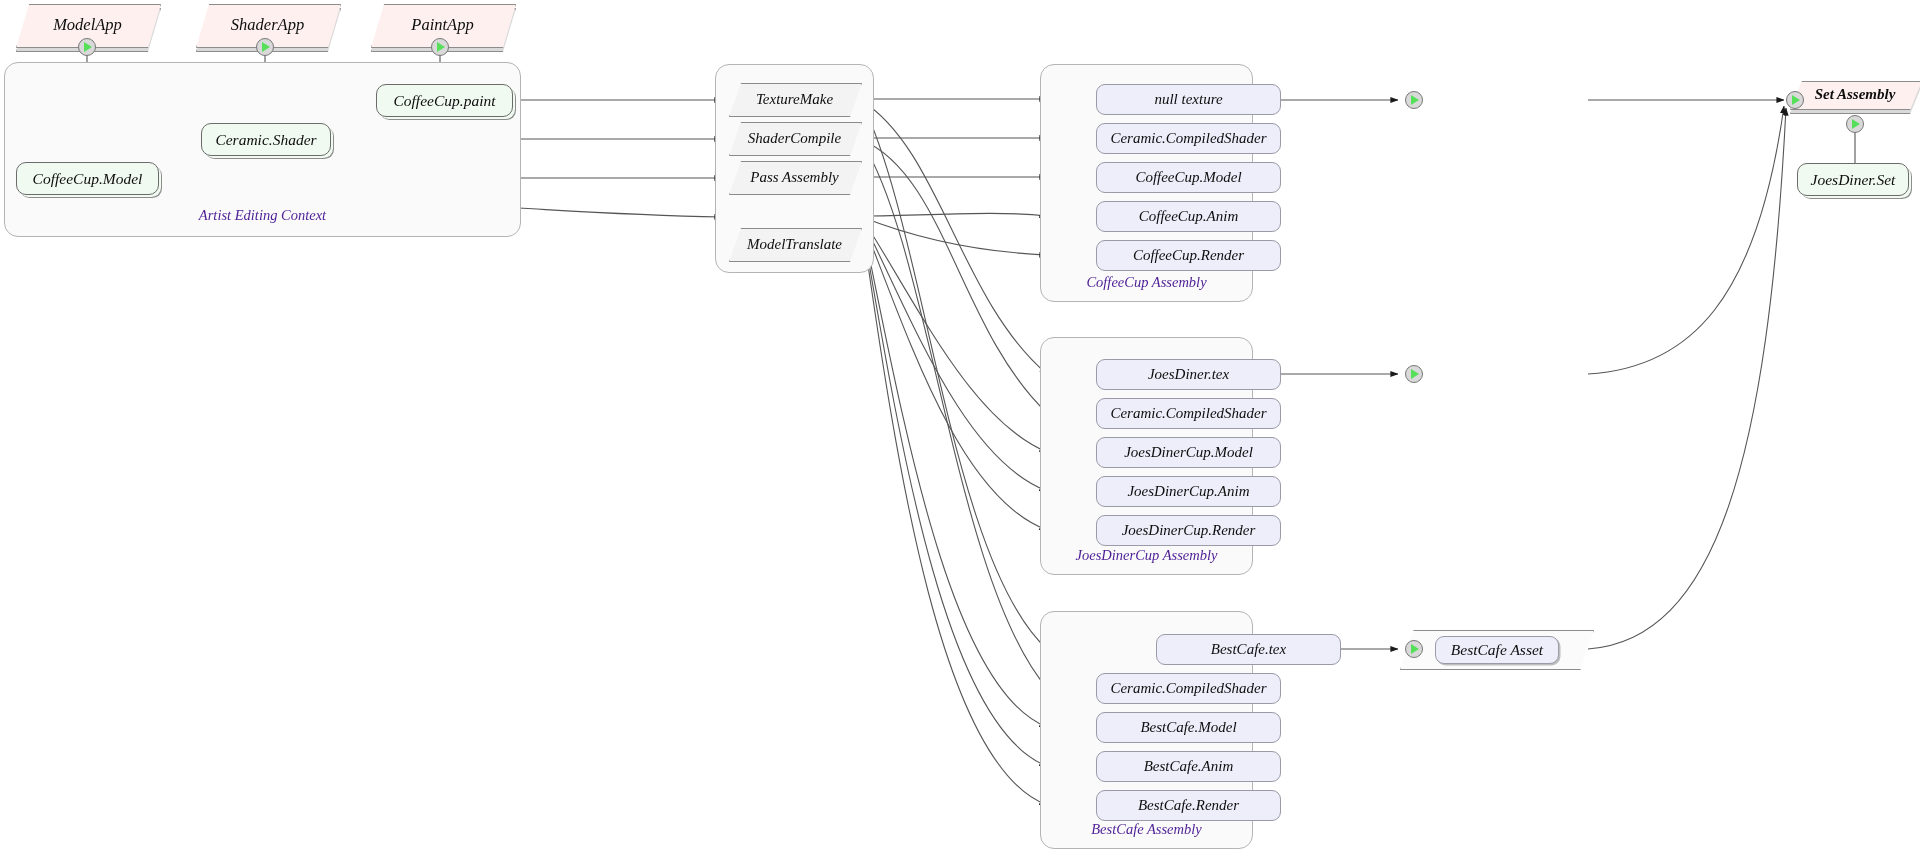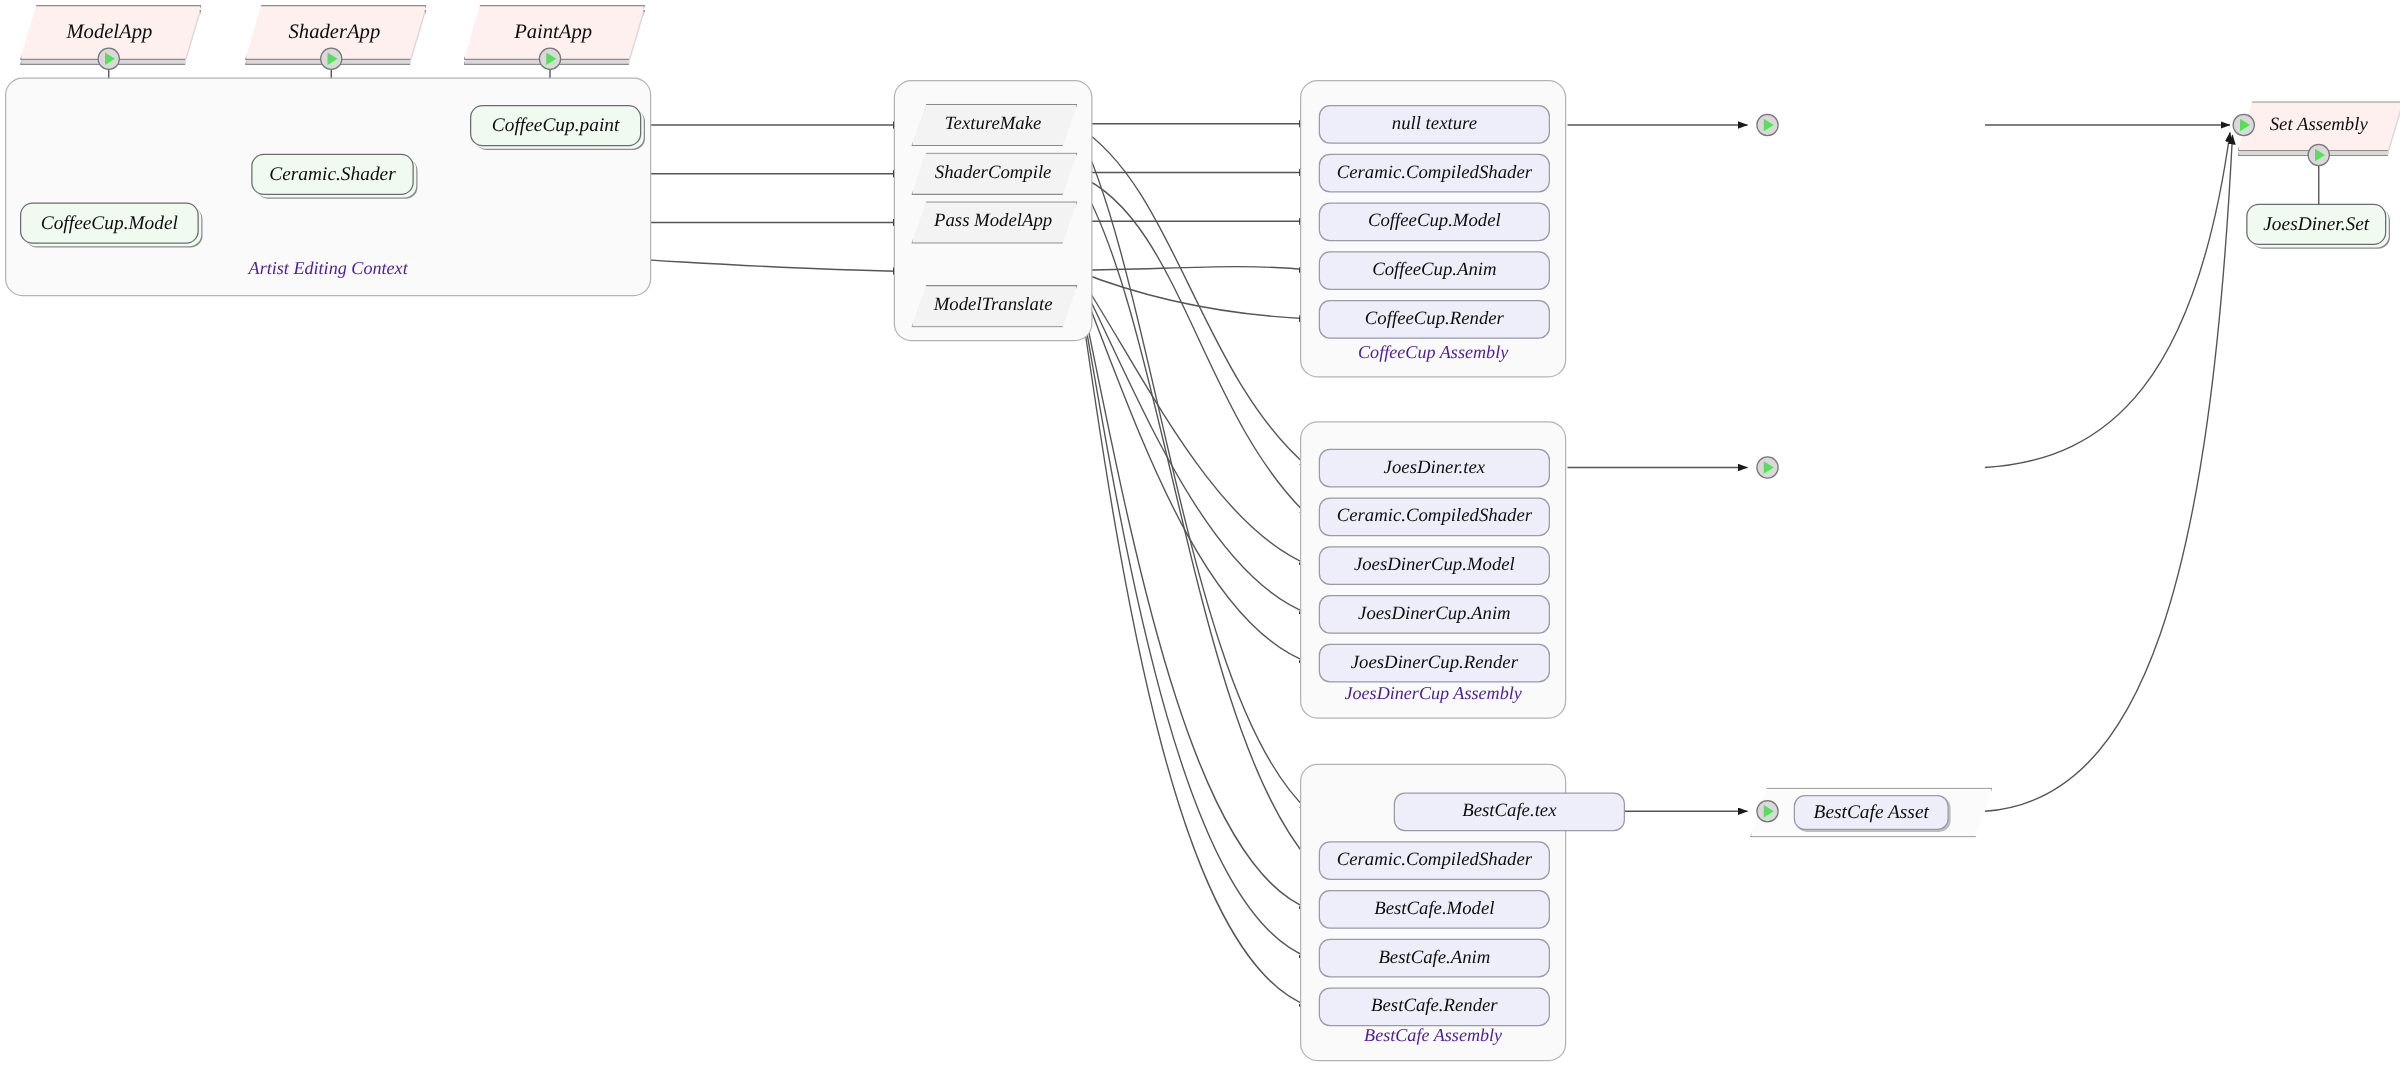--- a/index.html
+++ b/index.html
@@ -52,20 +52,21 @@
     box-sizing:border-box;
   }
 
   
   .anode{
     position:absolute;background:#eeeefb;
     border:1.1px solid #9a9aa8;border-radius:9px;
     display:flex;align-items:center;justify-content:center;
     font-size:15px;font-style:italic;color:#0d0d0d;white-space:nowrap;
     box-sizing:border-box;
+    margin-left:41px;
   }
 
   
   .step{position:absolute;}
   .step .shape{
     position:absolute;left:0;top:0;width:100%;height:100%;
     background:#f3f3f3;border:1.1px solid #8a8a8a;
     -webkit-clip-path:polygon(9% 0,100% 0,91% 100%,0 100%);
     clip-path:polygon(9% 0,100% 0,91% 100%,0 100%);
   }
@@ -202,21 +203,21 @@
   <div class="step" style="left:729px;top:83px;width:131px;height:32px;">
     <div class="shape"></div>
     <div class="txt">TextureMake</div>
   </div>
   <div class="step" style="left:729px;top:122px;width:131px;height:32px;">
     <div class="shape"></div>
     <div class="txt">ShaderCompile</div>
   </div>
   <div class="step" style="left:729px;top:161px;width:131px;height:32px;">
     <div class="shape"></div>
-    <div class="txt">Pass ModelApp</div>
+    <div class="txt">Pass Assembly</div>
   </div>
   <div class="step" style="left:729px;top:200px;width:131px;height:32px;margin-top:28px;">
     <div class="shape"></div>
     <div class="txt">ModelTranslate</div>
   </div>
 
   <div class="anode" style="left:1055px;top:84px;width:185px;height:31px;">null texture</div>
   <div class="anode" style="left:1055px;top:123px;width:185px;height:31px;">Ceramic.CompiledShader</div>
   <div class="anode" style="left:1055px;top:162px;width:185px;height:31px;">CoffeeCup.Model</div>
   <div class="anode" style="left:1055px;top:201px;width:185px;height:31px;">CoffeeCup.Anim</div>
@@ -237,21 +238,21 @@
   <div class="badge" style="left:1405px;top:91px;"></div>
 
   <div class="badge" style="left:1405px;top:365px;"></div>
 
   <div class="assetpar" style="left:1400px;top:630px;width:192px;height:38px;">
     <div class="par"></div>
     <div class="inner">BestCafe Asset</div>
   </div>
   <div class="badge" style="left:1405px;top:640px;"></div>
 
-  <div class="app" style="left:1790px;top:81px;width:130px;height:38px;">
+  <div class="app" style="left:1790px;top:81px;width:130px;height:27px;font-weight:bold;">
     <div class="plate back"></div>
     <div class="plate"></div>
     <div class="txt" style="font-size:15px;">Set Assembly</div>
   </div>
   <div class="badge" style="left:1786px;top:91px;"></div>
   <div class="badge" style="left:1846px;top:115px;"></div>
 
   <div class="gnode" style="left:1797px;top:163px;width:112px;height:33px;">JoesDiner.Set</div>
 
 </div>

